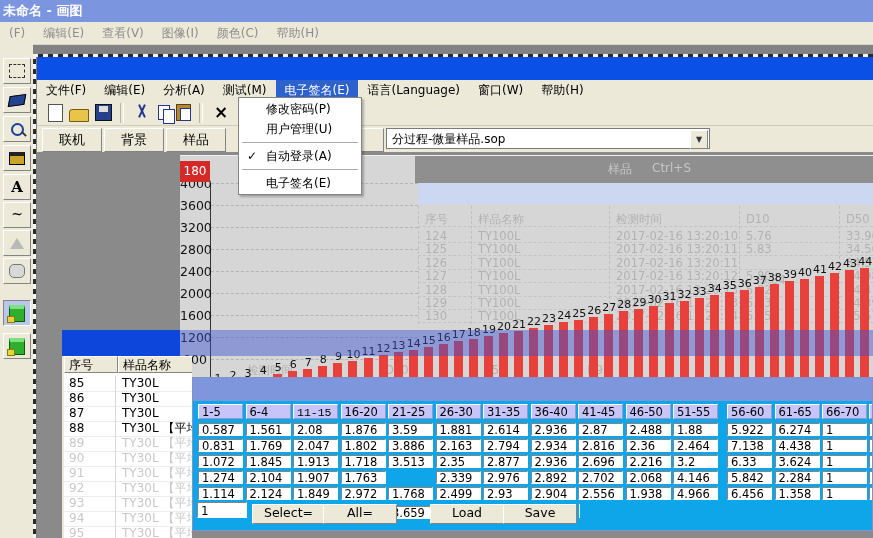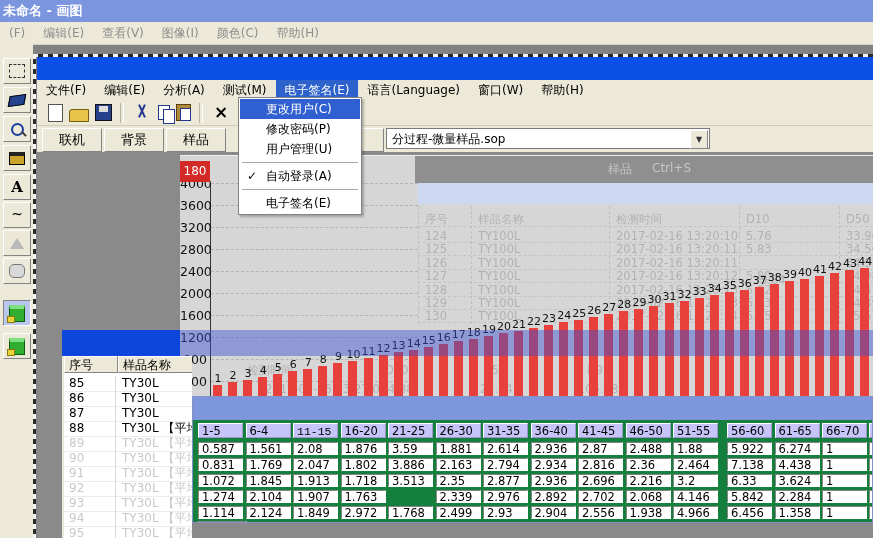--- a/index.html
+++ b/index.html
@@ -80,21 +80,21 @@
   
   #leftwin{left:62px;top:356px;width:130px;height:182px;background:#fff;border-left:2px solid #ece9d8;box-sizing:border-box;overflow:hidden;}
   .lw-headrow{position:absolute;left:0;top:0;width:100%;height:19px;}
   .lw-head{position:absolute;top:0;height:17px;background:#ece9d8;border:1px solid;border-color:#fff #848484 #848484 #fff;
            font-size:12px;line-height:17px;padding-left:4px;box-sizing:border-box;}
   .lw-row{position:absolute;left:0;width:100%;height:15px;line-height:15px;font-size:12px;border-bottom:1px solid #ececec;}
   .lw-row .c1{position:absolute;left:0;top:0;width:52px;height:15px;padding-left:5px;border-right:1px solid #d8d8d8;box-sizing:border-box;}
   .lw-row .c2{position:absolute;left:54px;top:0;right:0;height:15px;padding-left:4px;white-space:nowrap;overflow:hidden;}
   .lw-row.ghost{color:#c9c9c9;}
   
-  #botwin{left:192px;top:396px;width:681px;height:127px;background:#15803d;border:1px solid #8490c8;box-sizing:border-box;overflow:hidden;}
+  #botwin{left:192px;top:377px;width:681px;height:154px;background:#0ea5e9;border:1px solid #8490c8;box-sizing:border-box;overflow:hidden;}
   .bw-title{position:absolute;left:0;top:0;width:100%;height:23px;background:#7e96dc;}
   .bw-head{position:absolute;top:26px;width:45px;height:15px;background:#c6c4f8;border:1px solid;border-color:#fff #9a98c8 #9a98c8 #fff;
            font-size:11.5px;line-height:15px;padding-left:3px;box-sizing:border-box;}
   .bw-cell{position:absolute;width:45px;height:13px;background:#fff;border:1px solid;border-color:#848484 #fff #fff #848484;
            font-size:11.5px;line-height:13px;padding-left:3px;box-sizing:border-box;}
   .bw-input{position:absolute;left:4px;top:124px;width:50px;height:16px;background:#fff;border:1px solid;border-color:#848484 #fff #fff #848484;
             font-size:12px;line-height:16px;padding-left:3px;box-sizing:border-box;}
   .bw-btn{position:absolute;top:126px;height:18px;background:#ece9d8;border:1px solid;border-color:#fff #848484 #848484 #fff;
           text-align:center;font-size:12.5px;line-height:16px;}
   .bw-sep{position:absolute;left:383px;top:126px;width:2px;height:14px;border-left:1px solid #848484;border-right:1px solid #fff;}
@@ -513,21 +513,20 @@
     <div class="bw-btn" style="left:59px;width:71px;">Select=</div>
     <div class="bw-btn" style="left:130px;width:72px;">All=</div>
     <div class="bw-btn" style="left:237px;width:72px;">Load</div>
     <div class="bw-btn" style="left:310px;width:72px;">Save</div>
     <div class="bw-sep"></div>
   </div>
 
   <div class="abs band-overlay"></div>
 
   <div class="abs" id="dropmenu">
-      <div class="mitem hl"><span>更改用户(C)</span></div>
       <div class="mitem"><span>修改密码(P)</span></div>
       <div class="mitem"><span>用户管理(U)</span></div>
       <div class="msep"></div>
       <div class="mitem"><div class="chk">✓</div><span>自动登录(A)</span></div>
       <div class="msep"></div>
       <div class="mitem"><span>电子签名(E)</span></div>
     </div>
 </div>
 
 </body></html>

